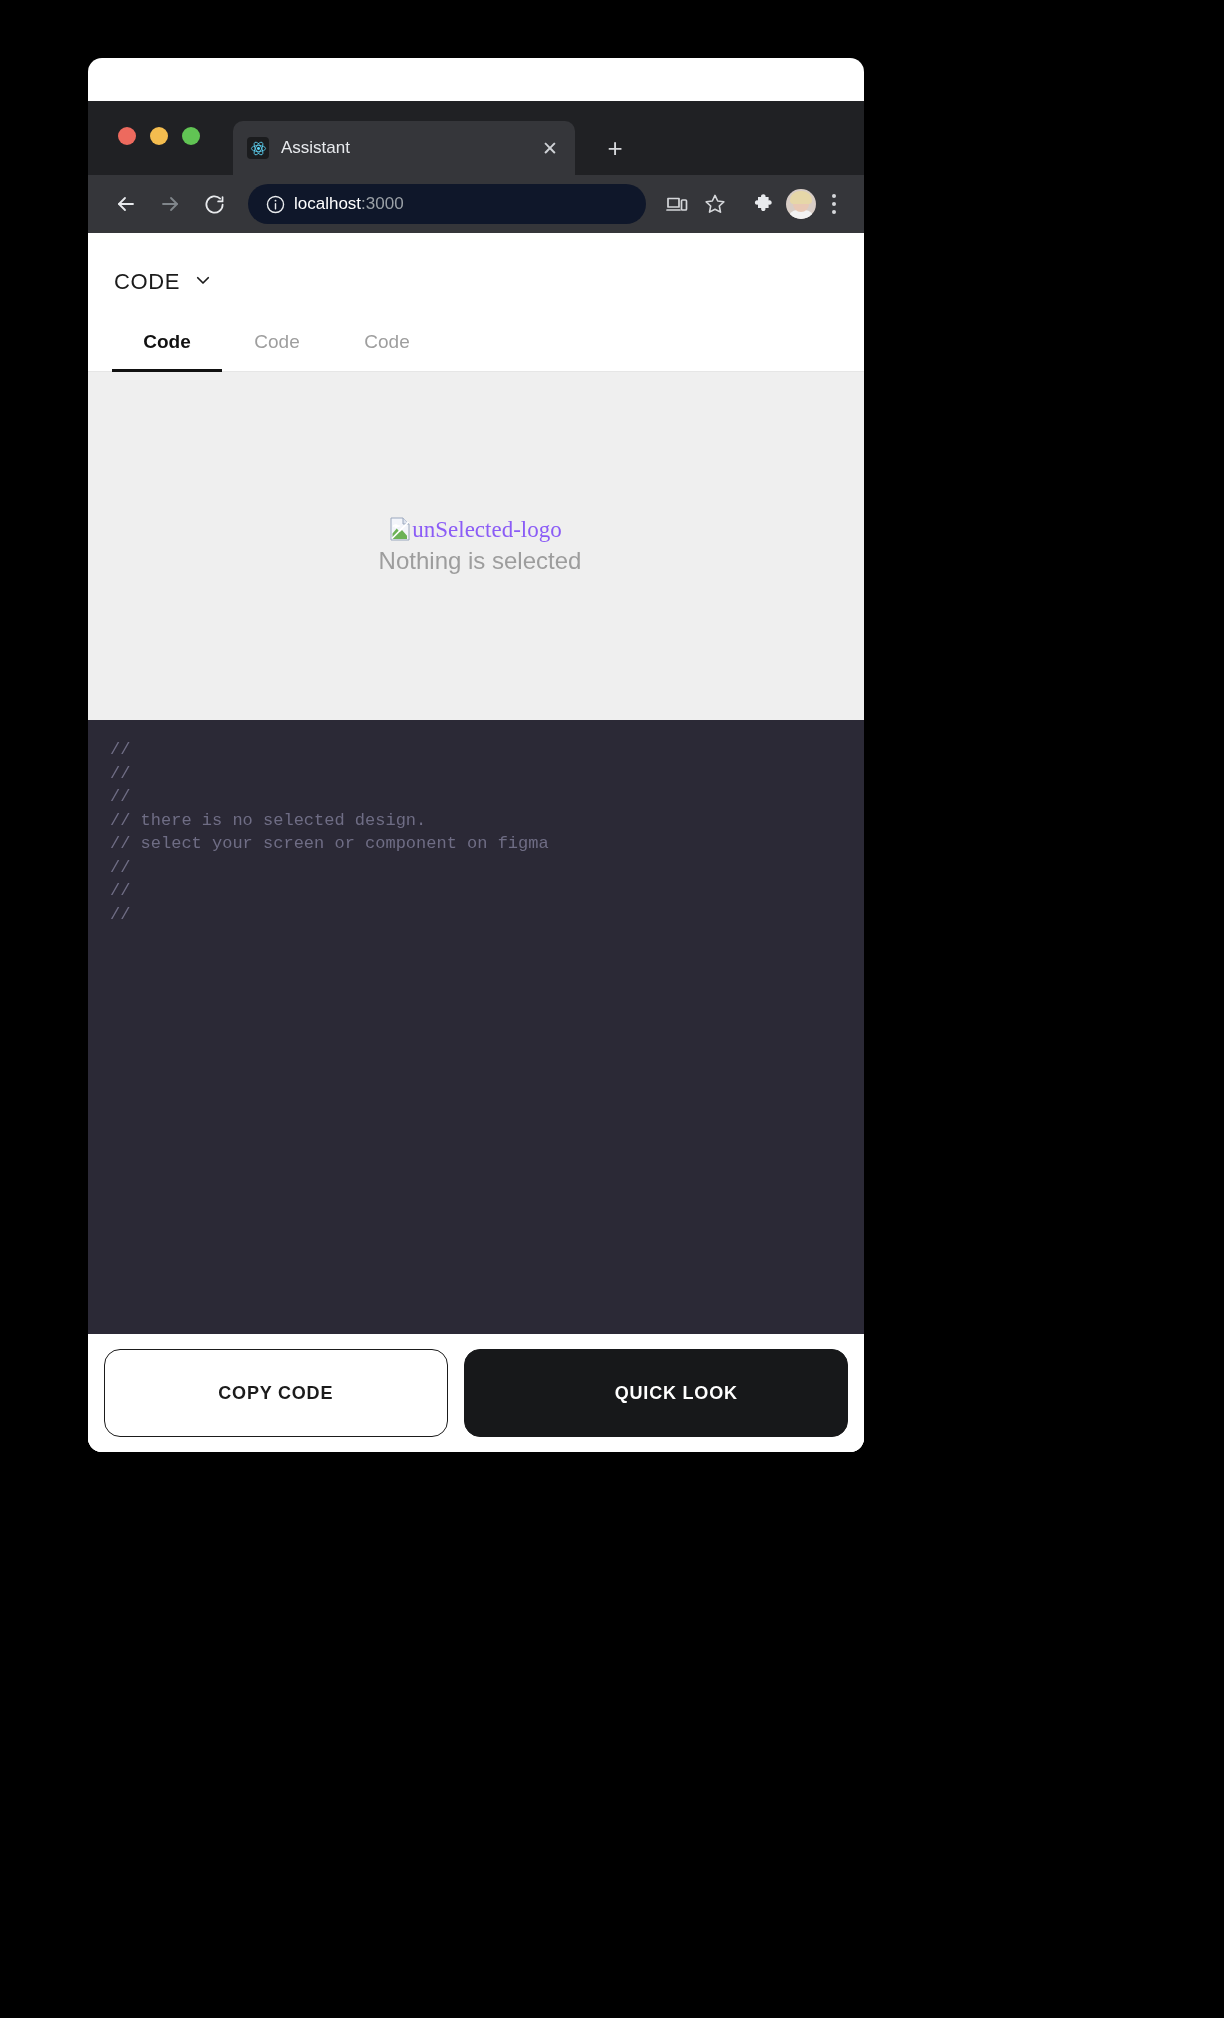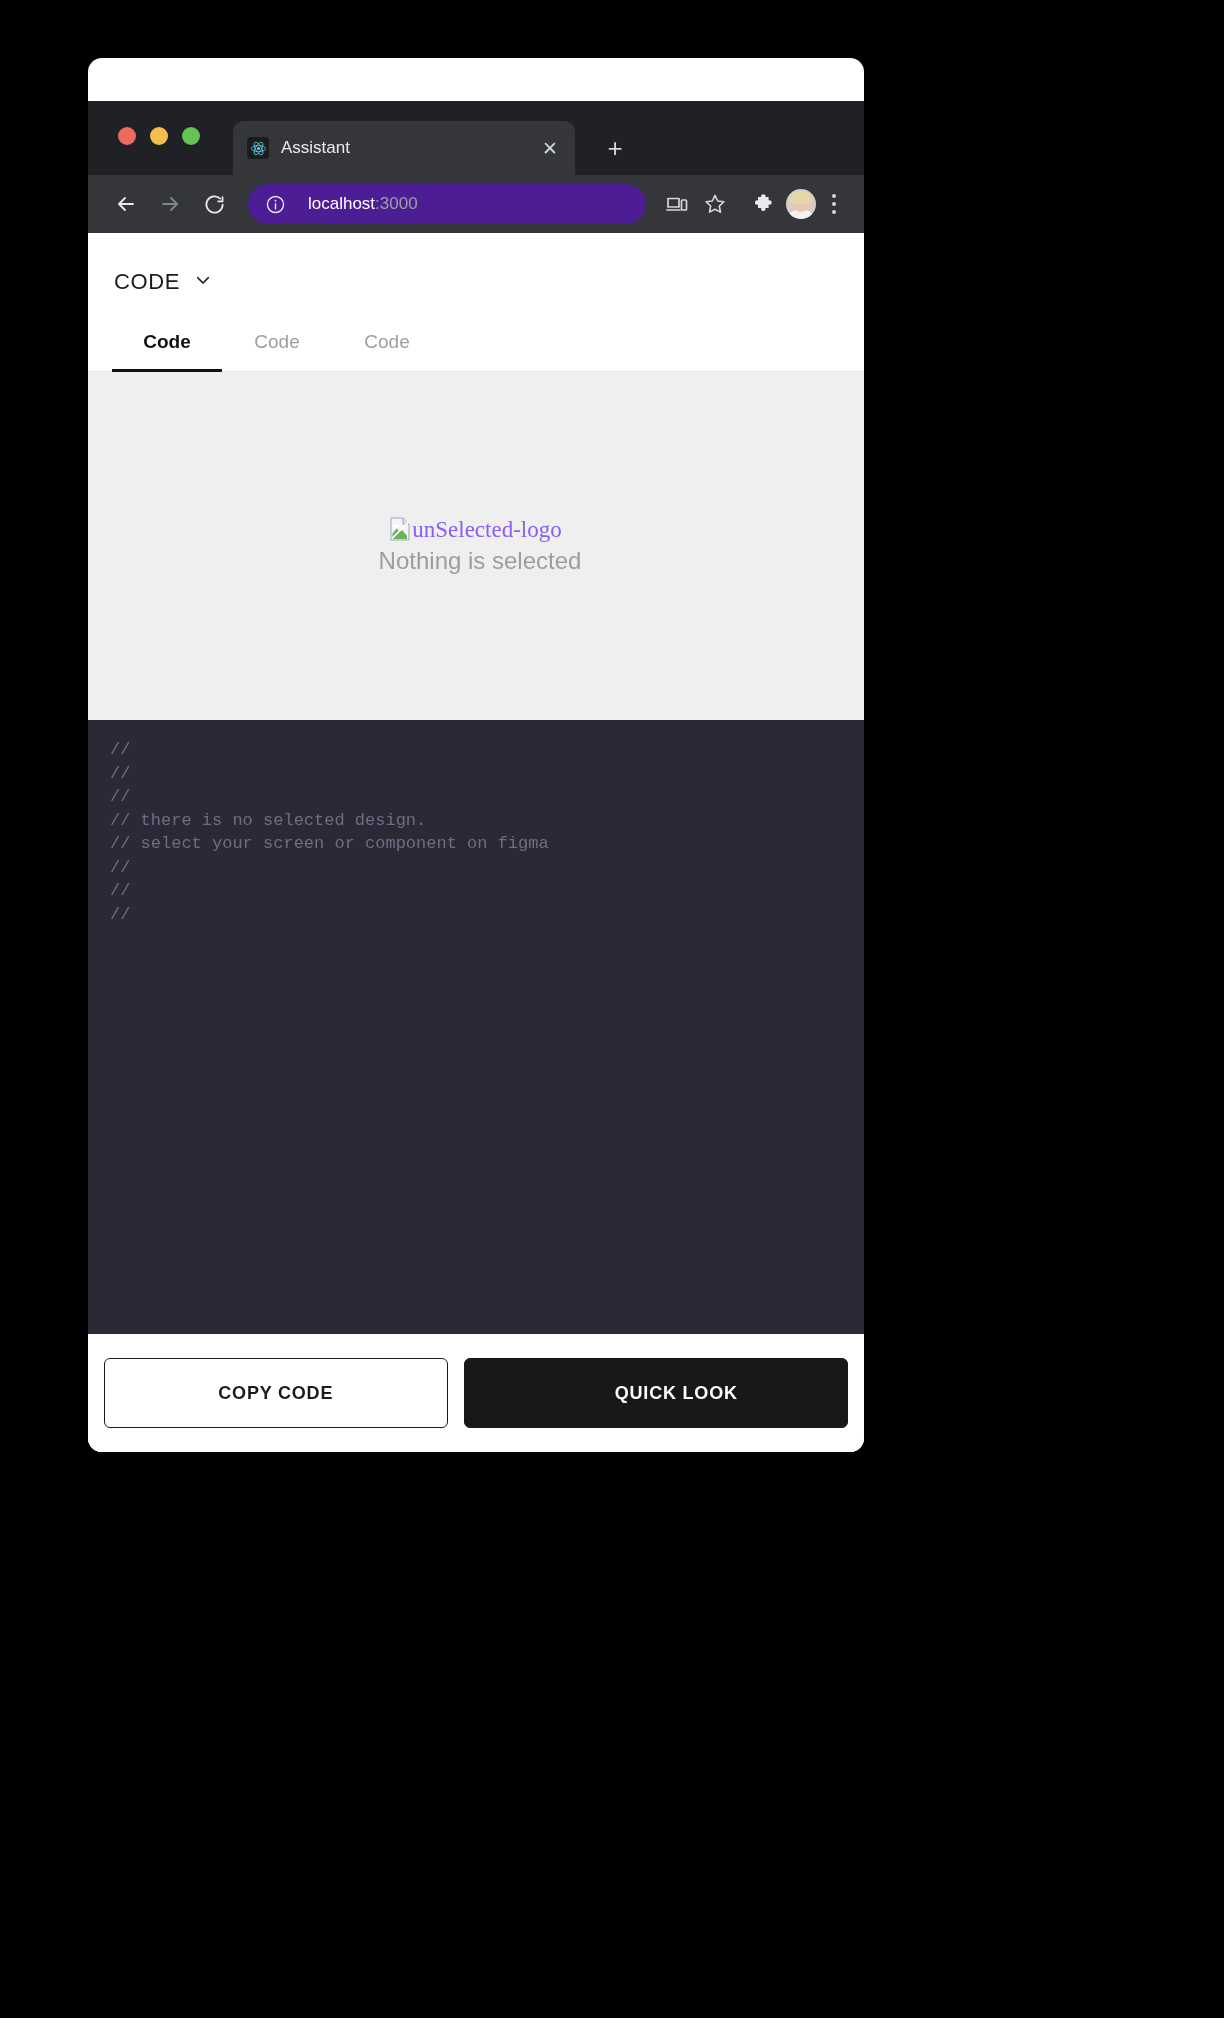--- a/index.html
+++ b/index.html
@@ -111,27 +111,27 @@
   .nav-btn {
     width: 40px; height: 40px;
     display: flex; align-items: center; justify-content: center;
     border-radius: 50%;
     flex: 0 0 auto;
   }
   .nav-btn svg { display: block; }
   .omnibox {
     flex: 1 1 auto;
     height: 40px;
-    background: #4c1d95;
+    background: #0f172a;
     border-radius: 20px;
     display: flex;
     align-items: center;
     padding: 0 14px 0 16px;
     margin: 0 10px;
-    gap: 22px;
+    gap: 8px;
     min-width: 0;
   }
   .omnibox-url {
     font-size: 17px;
     color: #ffffff;
     white-space: nowrap;
     overflow: hidden;
     flex: 1 1 auto;
   }
   .omnibox-url .port { color: #9aa0a6; }
@@ -268,22 +268,22 @@
     background: #ffffff;
     height: 118px;
     flex: 0 0 auto;
     display: flex;
     align-items: center;
     gap: 16px;
     padding: 0 16px;
   }
   .btn {
     flex: 1 1 0;
-    height: 70px;
-    border-radius: 6px;
+    height: 88px;
+    border-radius: 16px;
     display: flex;
     align-items: center;
     justify-content: center;
     font-size: 18px;
     letter-spacing: 0.8px;
     font-weight: bold;
   }
   .btn-outline {
     background: #ffffff;
     border: 1.5px solid #1b1b1b;

